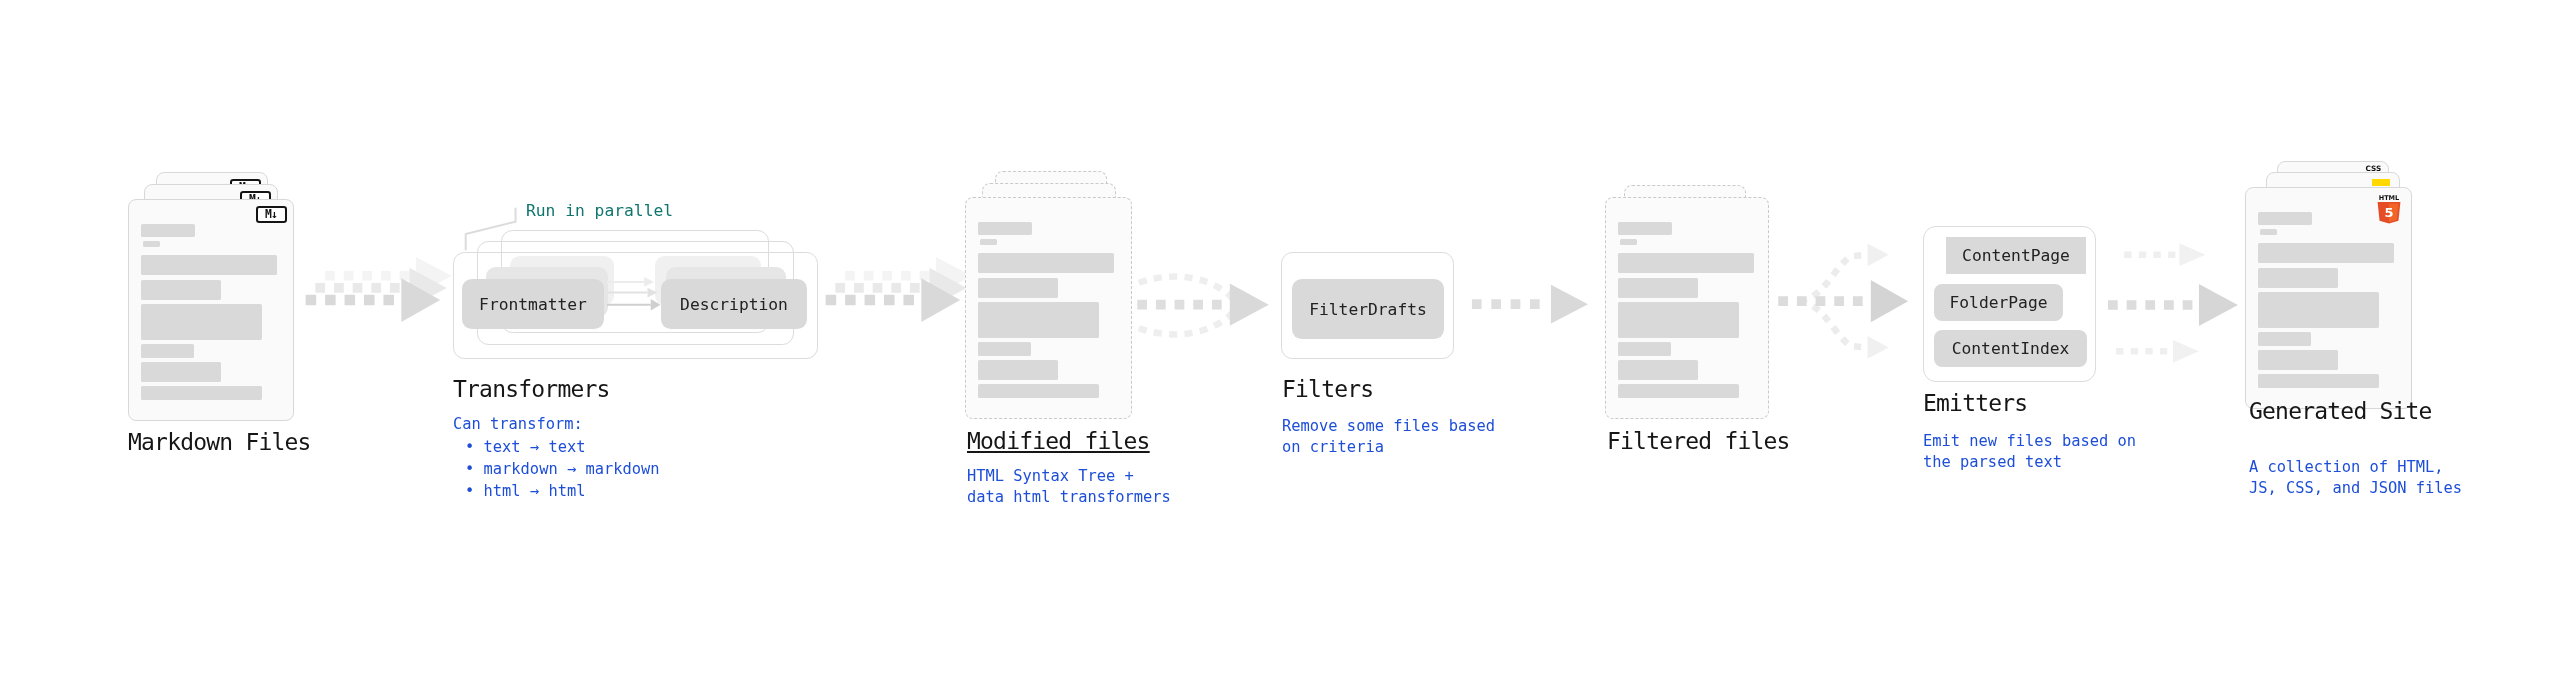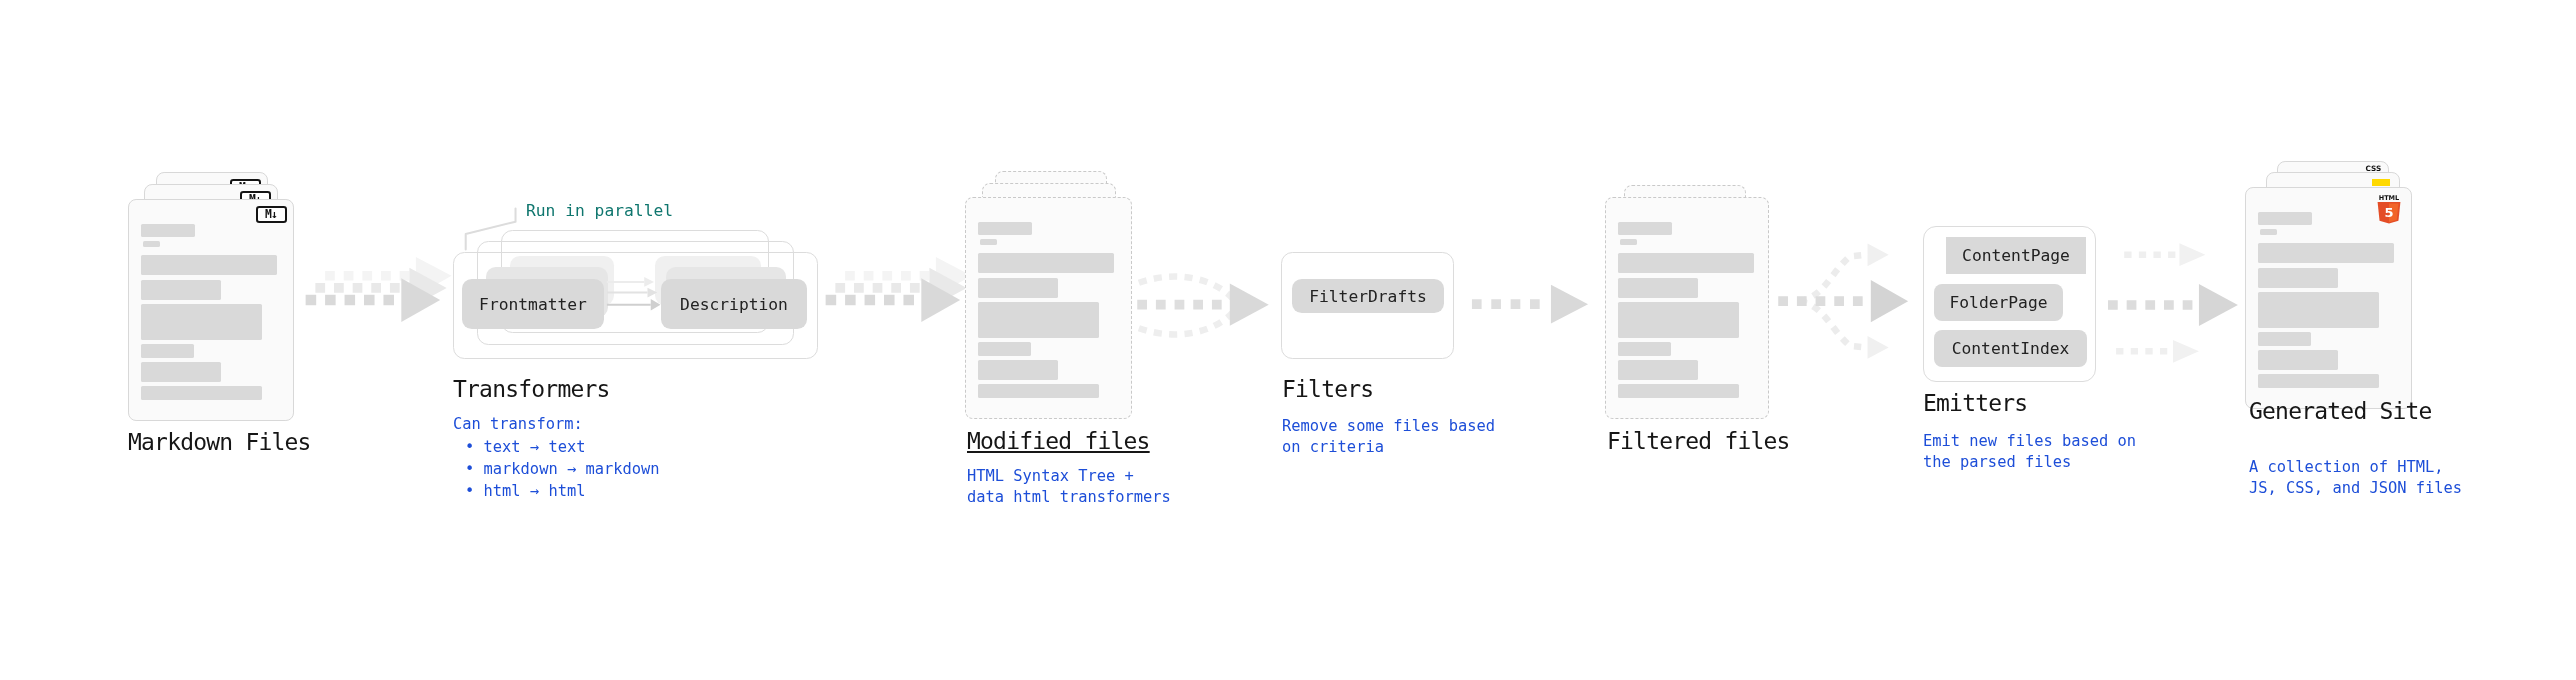--- a/index.html
+++ b/index.html
@@ -175,21 +175,21 @@
 
   <svg style="left:1134px; top:260px;" width="138" height="91" viewBox="0 0 170 112">
     <path d="M 6 28 C 52 12, 100 22, 124 50" stroke="#eeeeee" stroke-width="8" stroke-dasharray="10 9" fill="none"></path>
     <path d="M 6 84 C 52 100, 100 90, 124 62" stroke="#eeeeee" stroke-width="8" stroke-dasharray="10 9" fill="none"></path>
     <path d="M 4 55 H 114" stroke="#dedede" stroke-width="12" stroke-dasharray="12 11" fill="none"></path>
     <polygon points="118,29 118,81 166,55" fill="#d9d9d9"></polygon>
   </svg>
 
   <div>
     <div class="outline-box" style="left:1281px; top:252px; width:173px; height:107px;"></div>
-    <div class="chip" style="left:1292px; top:279px; width:152px; height:34px;">FilterDrafts</div>
+    <div class="chip" style="left:1292px; top:279px; width:152px; height:60px;">FilterDrafts</div>
     <div class="stage-title" style="left:1282px; top:375px;">Filters</div>
     <div class="stage-sub" style="left:1282px; top:416px;">
       <div>Remove some files based</div>
       <div>on criteria</div>
     </div>
   </div>
 
   <svg style="left:1468px; top:280px;" width="124" height="50" viewBox="0 0 152 62">
     <path d="M 4 30 H 100" stroke="#dedede" stroke-width="12" stroke-dasharray="12 12" fill="none"></path>
     <polygon points="102,6 102,54 148,30" fill="#d9d9d9"></polygon>
@@ -220,21 +220,21 @@
   </svg>
 
   <div>
     <div class="outline-box" style="left:1923px; top:226px; width:173px; height:156px; border-radius:13px;"></div>
     <div class="chip" style="left:1934px; top:237px; width:140px; height:37px; border-radius:0;margin-left:12px;">ContentPage</div>
     <div class="chip" style="left:1934px; top:284px; width:129px; height:37px; border-radius:8.1px;">FolderPage</div>
     <div class="chip" style="left:1934px; top:330px; width:153px; height:37px; border-radius:8.1px;">ContentIndex</div>
     <div class="stage-title" style="left:1923px; top:389px;">Emitters</div>
     <div class="stage-sub" style="left:1923px; top:431px;">
       <div>Emit new files based on</div>
-      <div>the parsed files</div>
+      <div>the parsed text</div>
     </div>
   </div>
 
   <svg style="left:2103px; top:236px;" width="148" height="138" viewBox="0 0 182 170">
     <path d="M 26 23 H 92" stroke="#efefef" stroke-width="8" stroke-dasharray="9 9" fill="none"></path>
     <polygon points="94,9 94,37 126,23" fill="#f1f1f1"></polygon>
     <path d="M 6 85 H 116" stroke="#dcdcdc" stroke-width="12" stroke-dasharray="12 11" fill="none"></path>
     <polygon points="118,59 118,111 166,85" fill="#d6d6d6"></polygon>
     <path d="M 16 142 H 84" stroke="#efefef" stroke-width="8" stroke-dasharray="9 9" fill="none"></path>
     <polygon points="86,128 86,156 118,142" fill="#f1f1f1"></polygon>

